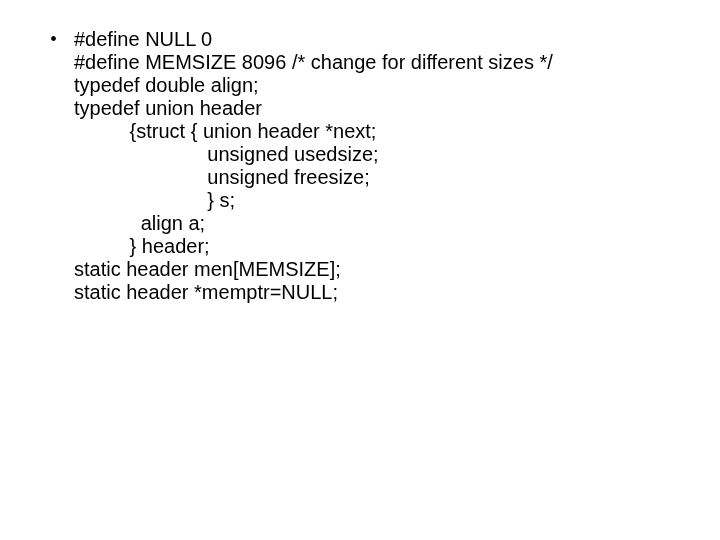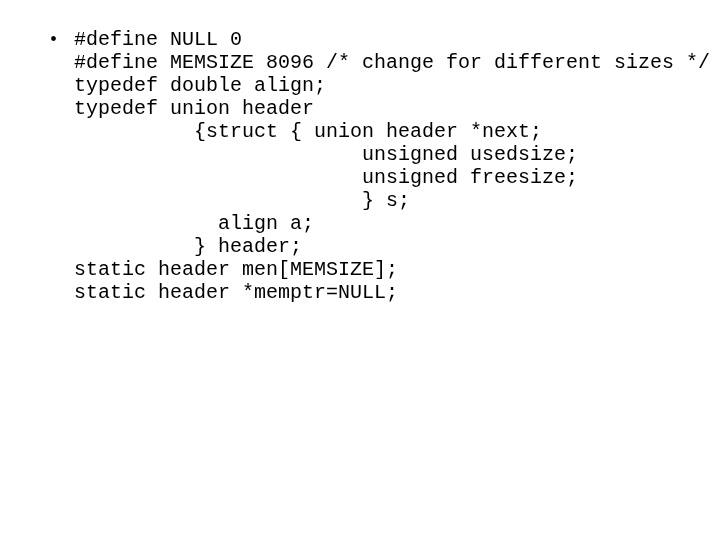--- a/index.html
+++ b/index.html
@@ -30,21 +30,21 @@
   li.bullet::before {
     content: "•";
     position: absolute;
     left: 10px;
     top: 0;
     font-size: 20px;
   }
   .code-block {
     margin-top: 2px;
     white-space: pre;
-    font-family: Liberation Mono, monospace;
+    font-family: Liberation Sans, sans-serif;
     font-size: 20px;
   }
   .bullet-text {
     display: inline;
   }
 </style>
 </head>
 <body>
 
 <div class="slide">

